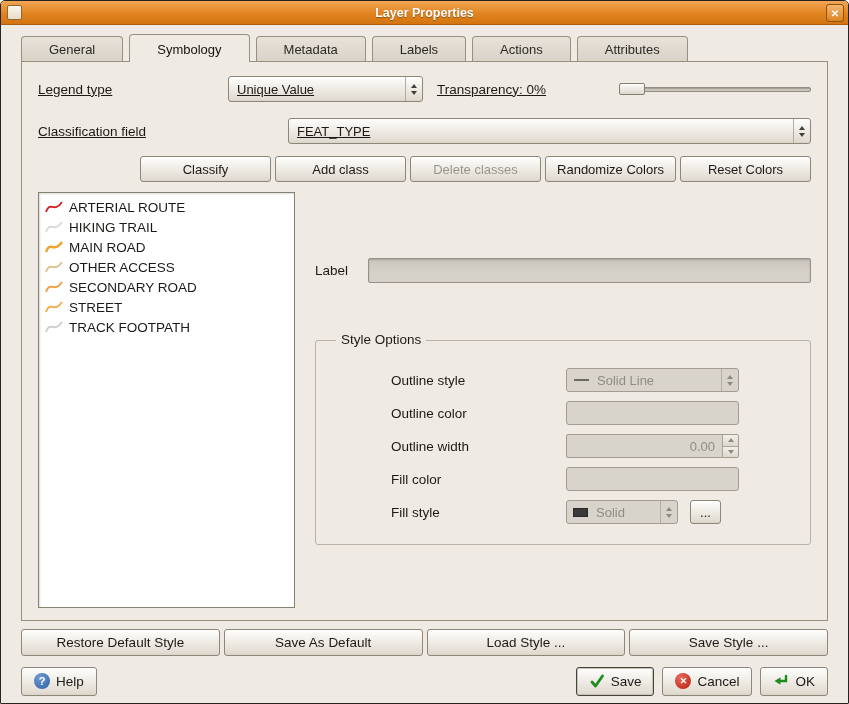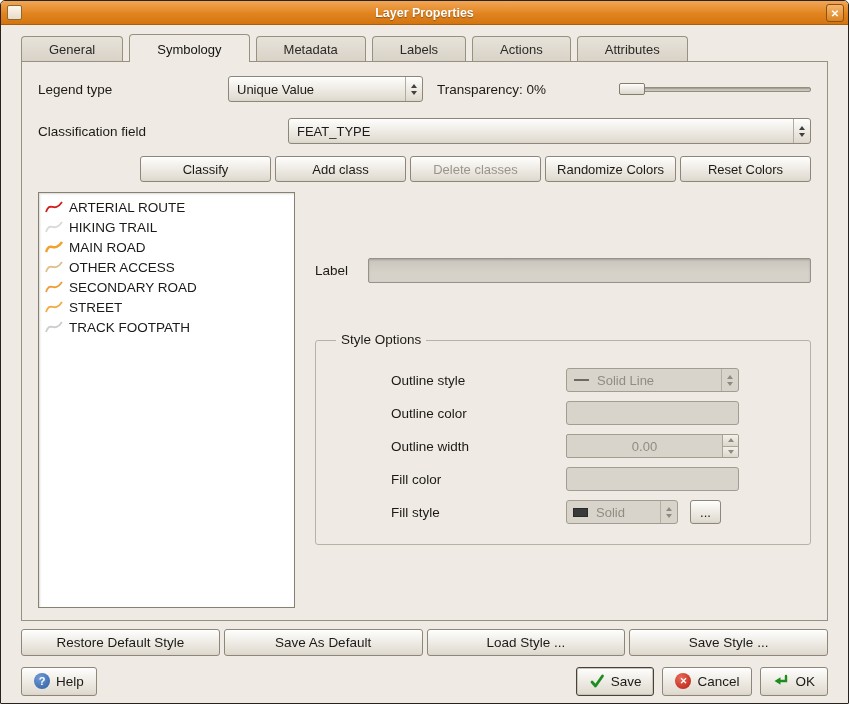--- a/index.html
+++ b/index.html
@@ -68,21 +68,21 @@
   
   .panel {
     margin:0 20px;
     border:1px solid #97917f;
     background:#efebe4;
     flex:0 0 553px;
     padding:10px 16px 12px;
     position:relative; z-index:1;
   }
 
-  .row { display:flex; align-items:center; }
+  .row { display:flex; align-items:center;text-decoration:underline; }
   .row1 { margin-top:4px; }
   .row2 { margin-top:16px; }
   .lbl { font-size:13.5px; }
   .w190 { width:190px; flex:0 0 190px; }
   .w250 { width:250px; flex:0 0 250px; }
 
   
   .btn, .combo {
     font-family:"Liberation Sans",sans-serif;
     font-size:13px; color:#1c1a17;
@@ -183,21 +183,21 @@
   .disabled .tri.dn { border-top-color:#8f8a80; }
   .disabled .combo-arrows { border-left-color:#b5afa3; }
 
   .line-swatch { display:inline-block; width:15px; height:0; border-top:2px solid #5c5c5c; margin-left:7px; }
   .disabled .line-swatch { border-top-color:#6f6a61; }
   .fill-swatch { display:inline-block; width:15px; height:9px; background:#3a3a3a; border:1px solid #2a2a2a; margin-left:6px; }
 
   .colorbtn { height:24px; width:173px; border-radius:3px; }
 
   .spin { display:flex; align-items:center; height:24px; width:173px; border-radius:2px; overflow:hidden; }
-  .spin-text { flex:1; padding:0 7px; text-align:center; }
+  .spin-text { flex:1; padding:0 7px; text-align:right; }
   .spin-arrows {
     flex:0 0 16px; align-self:stretch;
     border-left:1px solid #aba599;
     display:flex; flex-direction:column;
   }
   .spin-arrows .cell { flex:1; display:flex; align-items:center; justify-content:center; background:linear-gradient(#f3f0ea,#ddd8ce); }
   .spin-arrows .cell + .cell { border-top:1px solid #aba599; }
   .spin-arrows .tri.up { border-bottom-width:4px; border-left-width:3px; border-right-width:3px; }
   .spin-arrows .tri.dn { border-top-width:4px; border-left-width:3px; border-right-width:3px; margin-top:0; }
 

